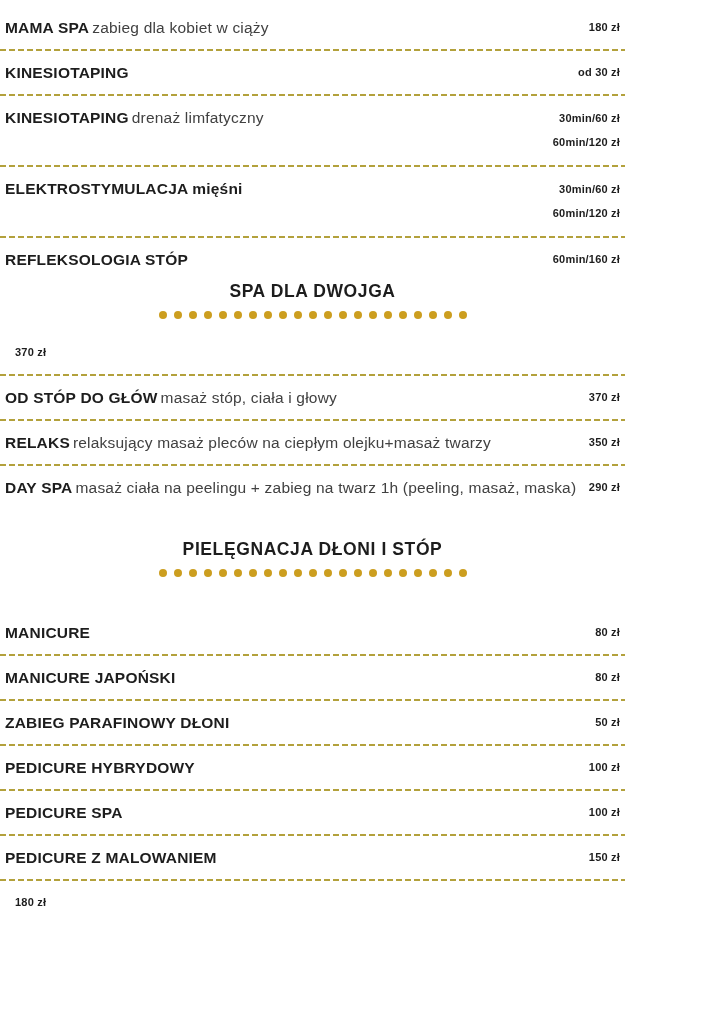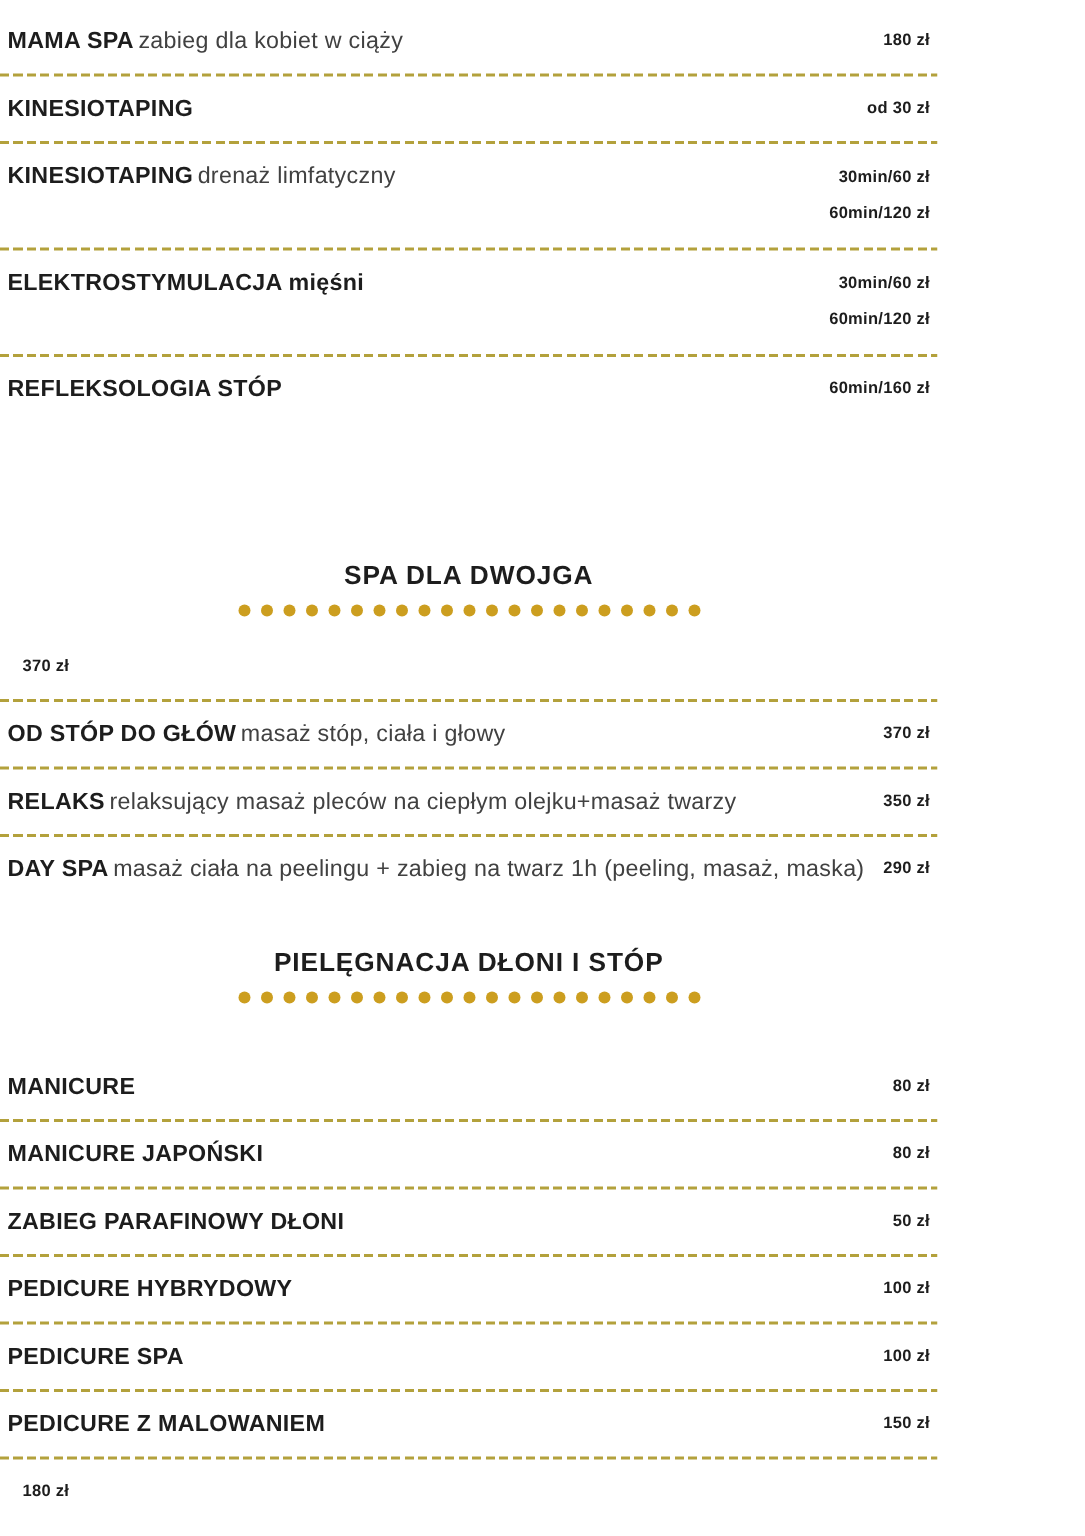--- a/index.html
+++ b/index.html
@@ -13,21 +13,20 @@
     box-sizing: border-box;
     padding: 6px 5px 0 5px;
     overflow: hidden;
     background: #ffffff;
     font-family: "Liberation Sans", sans-serif;
     color: #1e1e1e;
   }
   .section { width: 100%; }
   .section-head {
     text-align: center;
-    margin-top: 92px;
     margin-bottom: 12px;
   }
   .section-head.second { margin-top: 30px; margin-bottom: 34px; }
   .section-heading {
     font-size: 17.5px;
     font-weight: bold;
     letter-spacing: 0.6px;
     color: #1d1d1d;
     line-height: 21px;
   }

